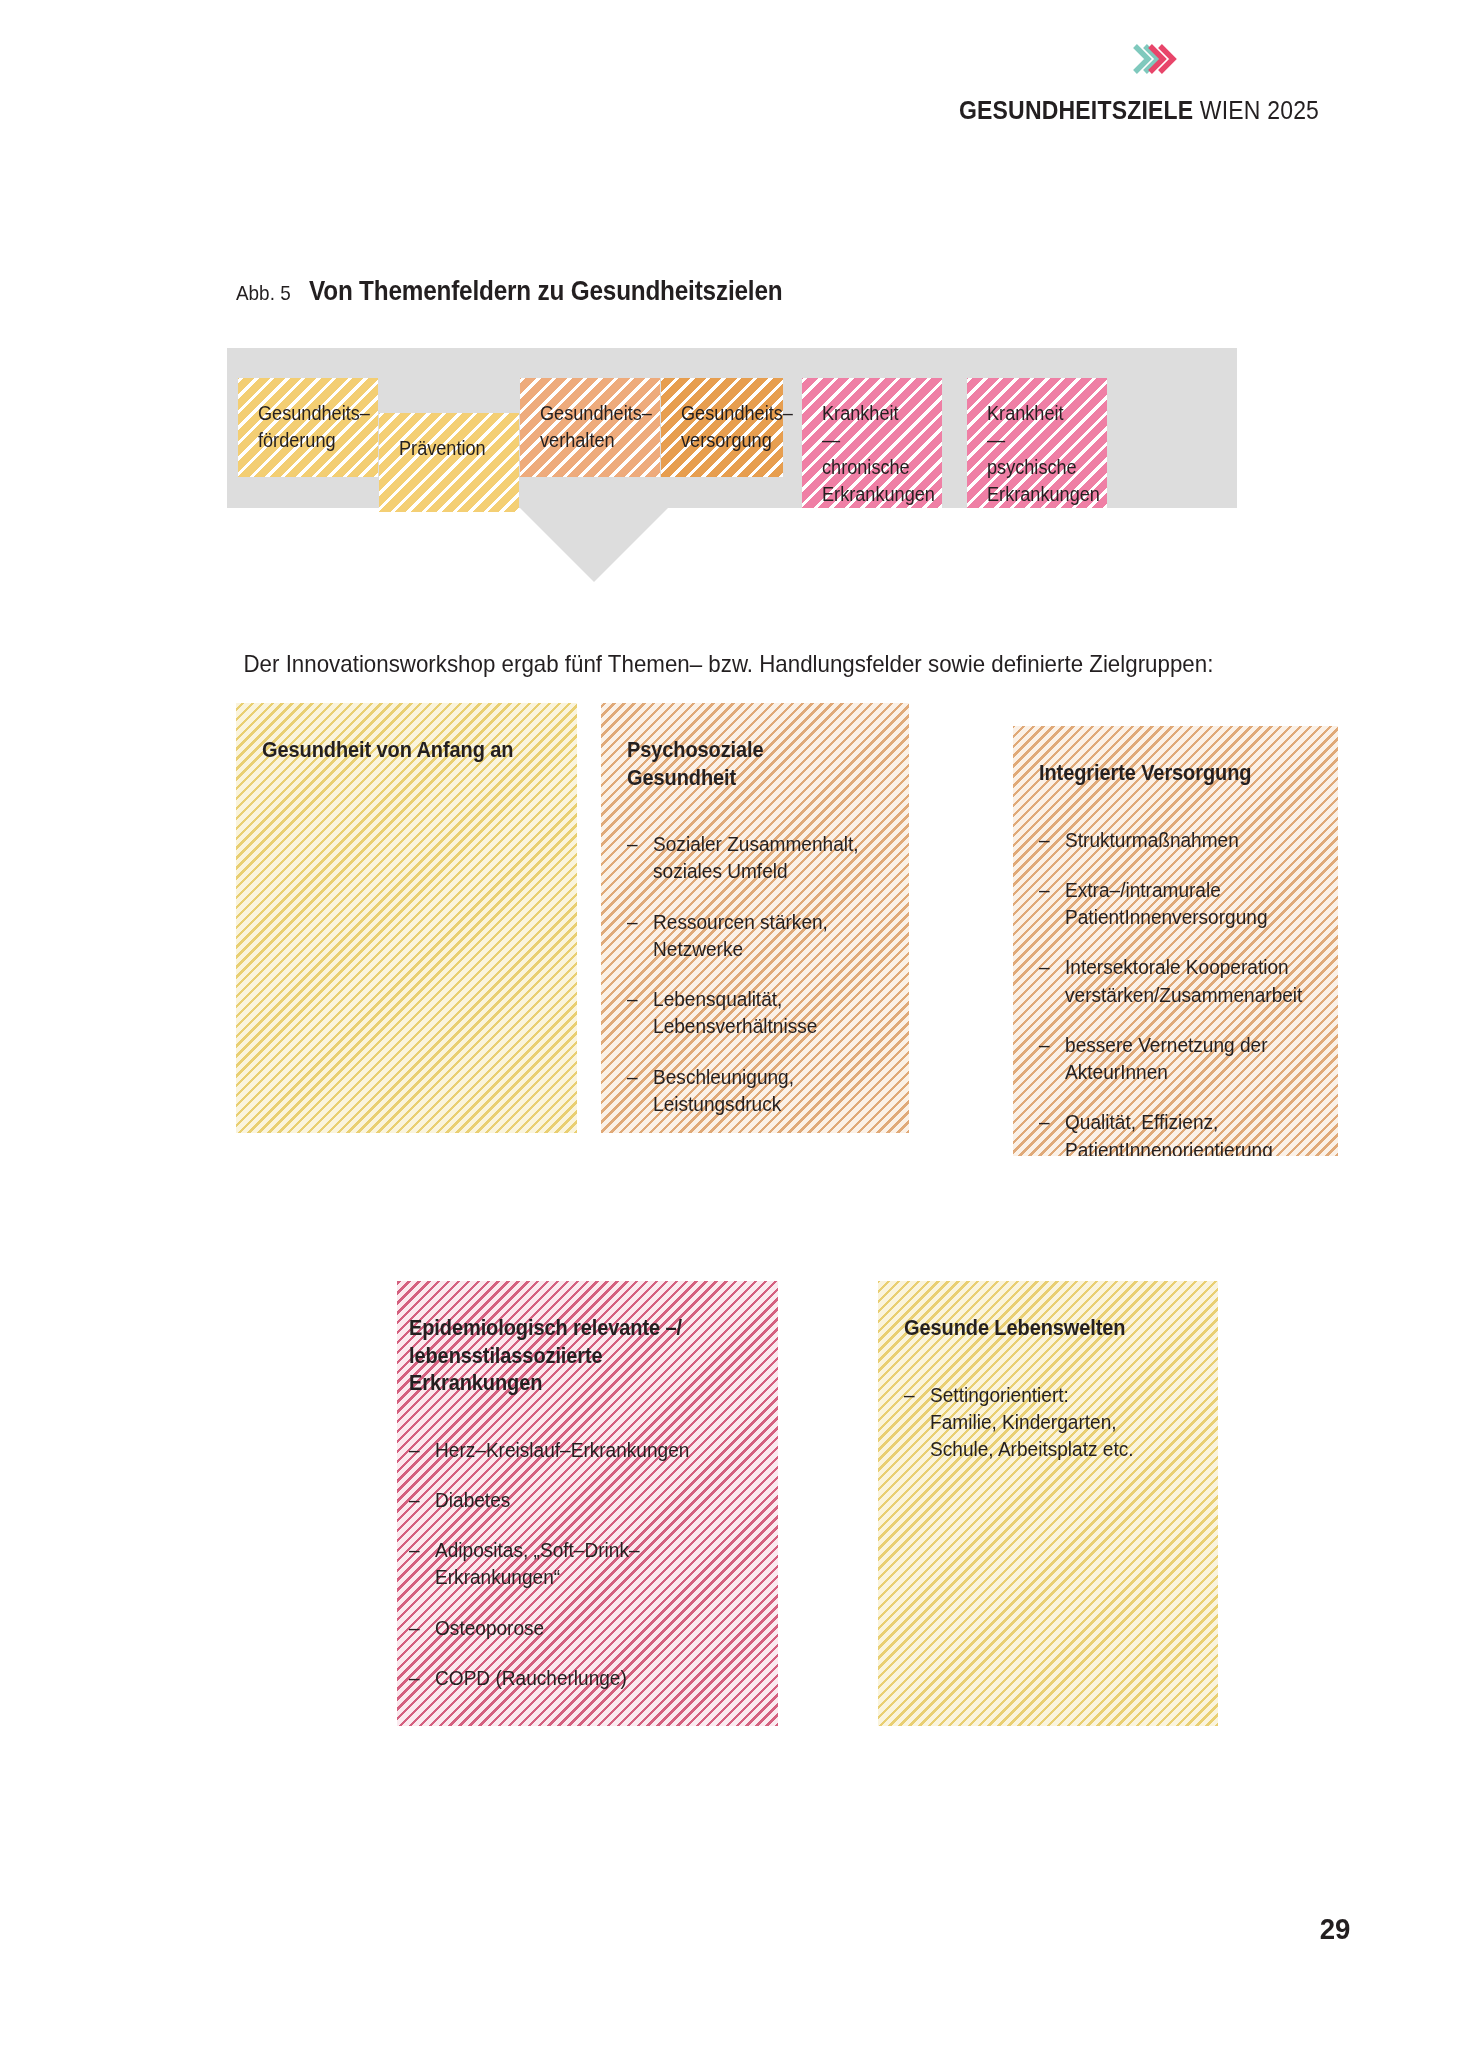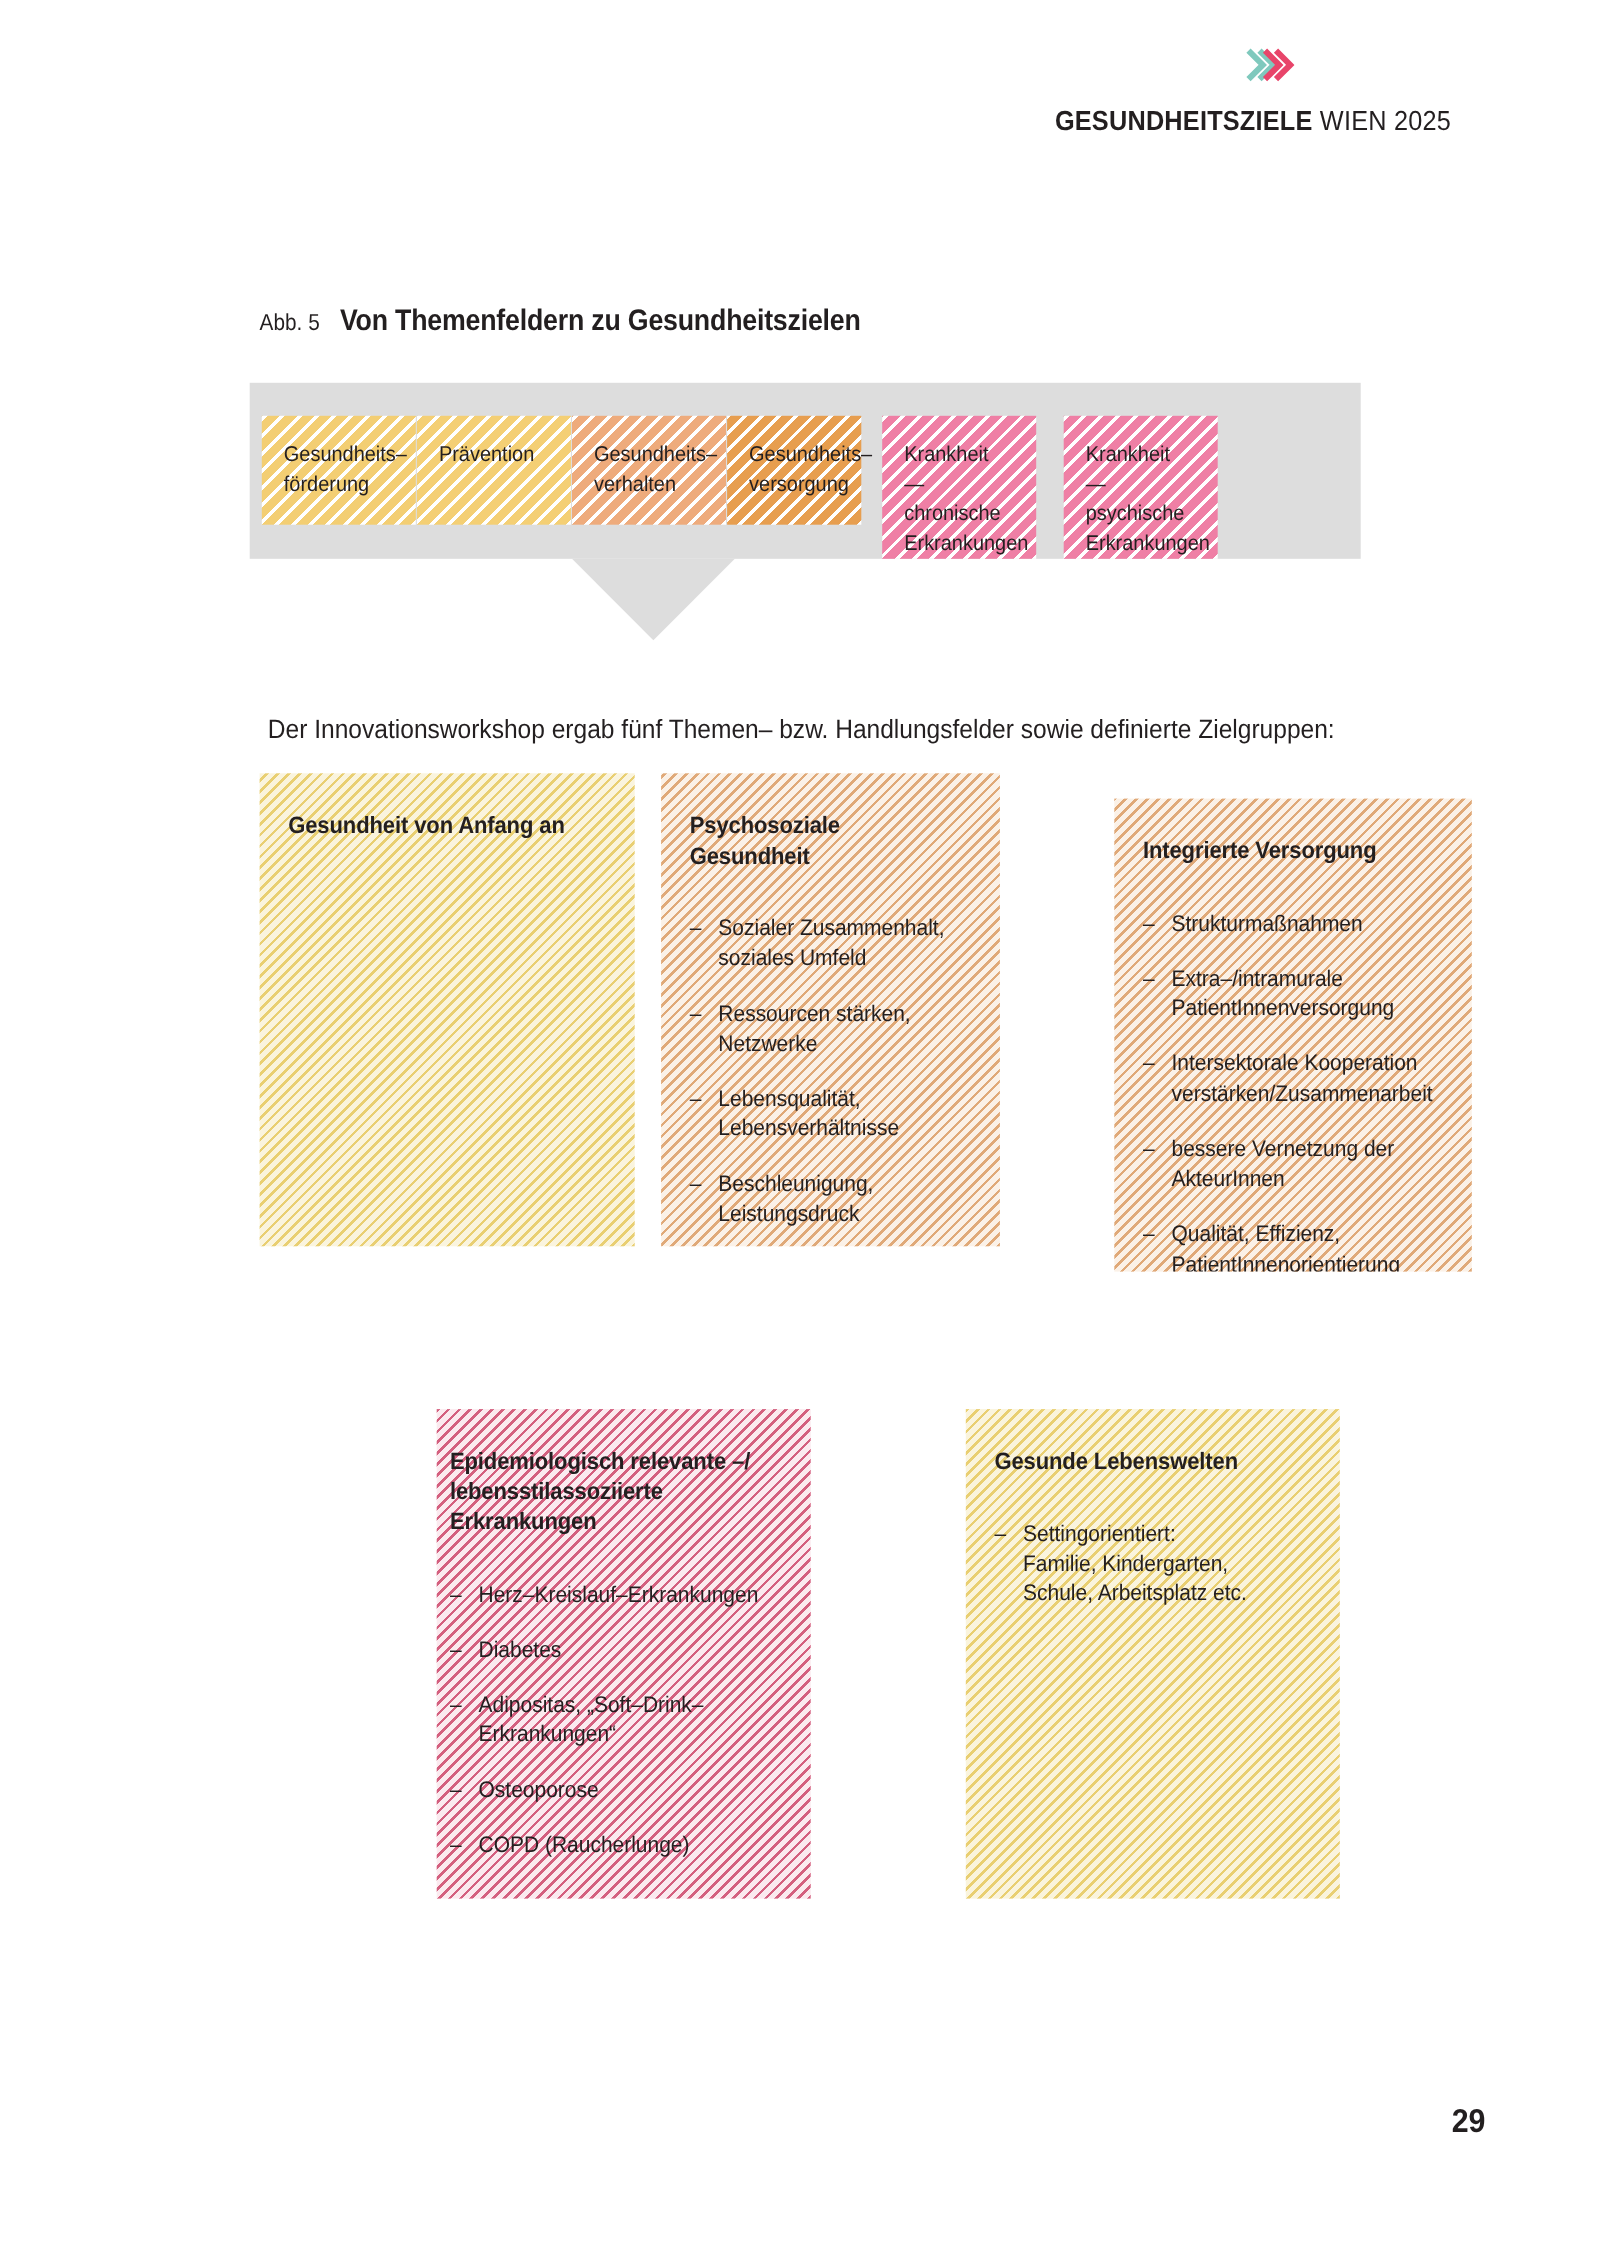--- a/index.html
+++ b/index.html
@@ -207,21 +207,21 @@
   <span class="abb">Abb. 5</span>
   <span class="ttl">Von Themenfeldern zu Gesundheitszielen</span>
 </div>
 
 <div class="band">
   <div class="band-arrow"></div>
   <div class="topbox hatch" style="left: 11px; width: 140px; height: 99px; background: repeating-linear-gradient(-45deg, rgb(255, 255, 255) 0px, rgb(255, 255, 255) 3.2px, rgb(243, 206, 115) 3.2px, rgb(243, 206, 115) 11px);">
     <div class="bl">Gesundheits–
 förderung</div>
   </div>
-  <div class="topbox hatch" style="left: 152px; width: 140px; height: 99px; background: repeating-linear-gradient(-45deg, rgb(255, 255, 255) 0px, rgb(255, 255, 255) 3.2px, rgb(244, 207, 116) 3.2px, rgb(244, 207, 116) 11px);">
+  <div class="topbox hatch" style="left: 152px; width: 140px; height: 99px; background: repeating-linear-gradient(-45deg, rgb(255, 255, 255) 0px, rgb(255, 255, 255) 3.2px, rgb(244, 207, 116) 3.2px, rgb(244, 207, 116) 11px); margin-top: 35px;">
     <div class="bl">Prävention</div>
   </div>
   <div class="topbox hatch" style="left: 293px; width: 140px; height: 99px; background: repeating-linear-gradient(-45deg, rgb(255, 255, 255) 0px, rgb(255, 255, 255) 3.2px, rgb(238, 171, 124) 3.2px, rgb(238, 171, 124) 11px);">
     <div class="bl">Gesundheits–
 verhalten</div>
   </div>
   <div class="topbox hatch" style="left: 434px; width: 122px; height: 99px; background: repeating-linear-gradient(-45deg, rgb(255, 255, 255) 0px, rgb(255, 255, 255) 3.2px, rgb(231, 158, 79) 3.2px, rgb(231, 158, 79) 11px);">
     <div class="bl">Gesundheits–
 versorgung</div>
   </div>
@@ -273,21 +273,21 @@
 verstärken/Zusammenarbeit</li>
       <li>bessere Vernetzung der
 AkteurInnen</li>
       <li>Qualität, Effizienz,
 PatientInnenorientierung</li>
 
     </ul>
   </div>
 </div>
 
-<div class="card hatch" id="card3" style="left: 397px; top: 1281px; width: 340px; height: 445px; background: repeating-linear-gradient(-45deg, rgb(212, 96, 127) 0px, rgb(212, 96, 127) 2.4px, rgb(251, 234, 239) 2.4px, rgb(251, 234, 239) 7px); padding-left: 12px;">
+<div class="card hatch" id="card3" style="left: 397px; top: 1281px; width: 381px; height: 445px; background: repeating-linear-gradient(-45deg, rgb(212, 96, 127) 0px, rgb(212, 96, 127) 2.4px, rgb(251, 234, 239) 2.4px, rgb(251, 234, 239) 7px); padding-left: 12px;">
   <div class="card-inner">
     <h3>Epidemiologisch relevante –/
 lebensstilassoziierte Erkrankungen</h3>
     <ul>
       <li>Herz–Kreislauf–Erkrankungen</li>
       <li>Diabetes</li>
       <li>Adipositas, „Soft–Drink–
 Erkrankungen“</li>
       <li>Osteoporose</li>
       <li>COPD (Raucherlunge)</li>

